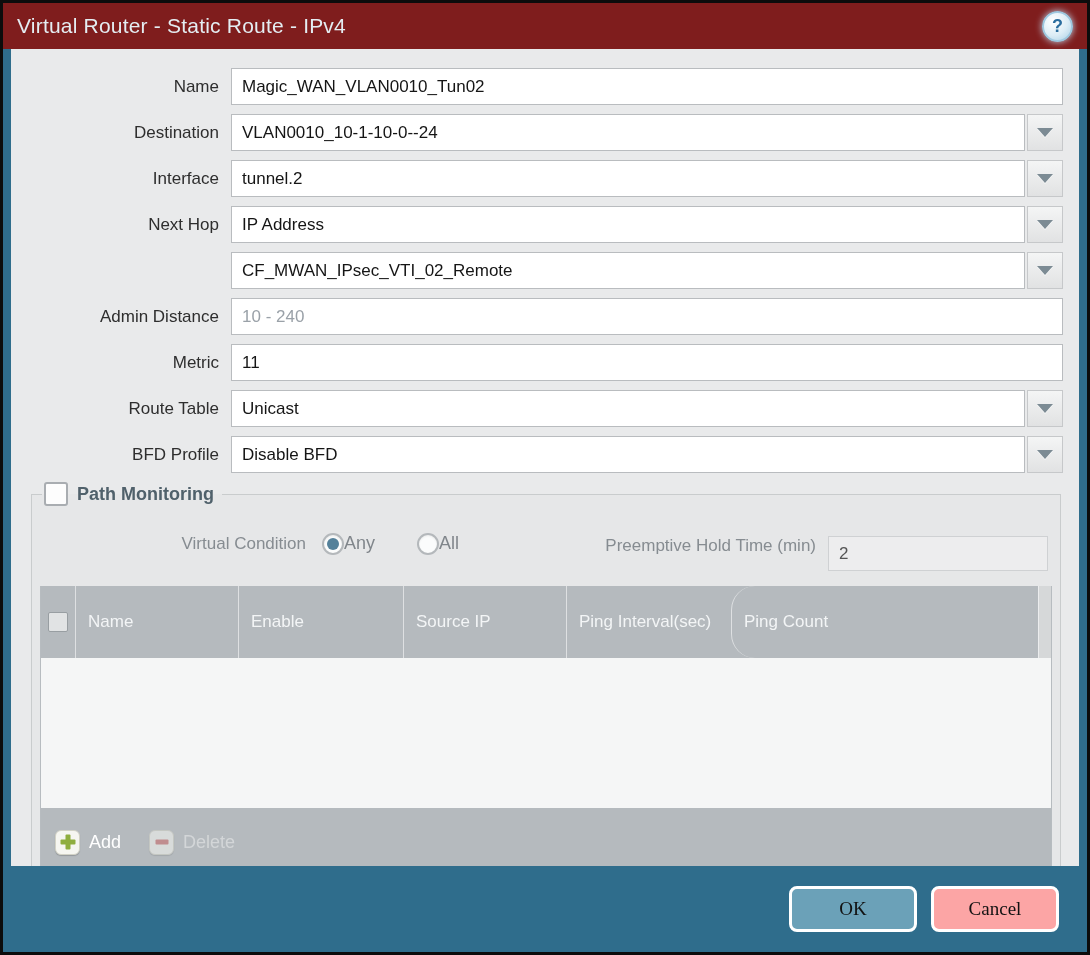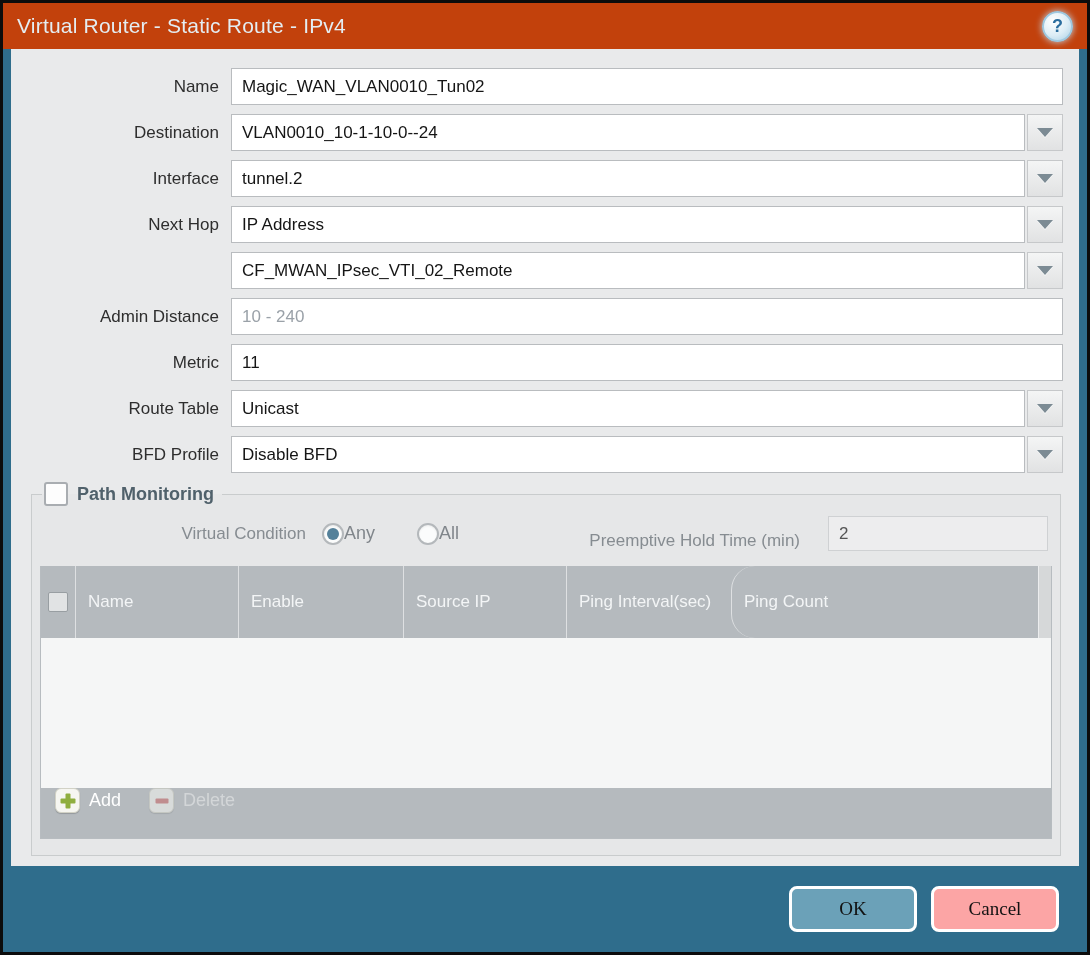--- a/index.html
+++ b/index.html
@@ -1,19 +1,19 @@
 <!DOCTYPE html>
 <html><head>
 <meta charset="utf-8">
 <style>
   html,body {margin:0;padding:0;background:#fff;font-family:"Liberation Sans", sans-serif;}
   .dialog {width:1090px;height:955px;box-sizing:border-box;border:3px solid #0c0c0c;
            display:flex;flex-direction:column;background:#2f6d8c;}
   
-  .titlebar {height:46px;flex:0 0 46px;background:#c2410c;display:flex;align-items:center;
+  .titlebar {height:46px;flex:0 0 46px;background:#7f1d1d;display:flex;align-items:center;
              justify-content:space-between;padding:0 14px;}
   .title {color:#e4edf2;font-size:21px;letter-spacing:.2px;}
   .help {width:27px;height:27px;border-radius:50%;
          background:radial-gradient(circle at 35% 30%, #ffffff 0%, #dcedf6 55%, #a9cfe4 100%);
          border:2px solid #9fc8df;color:#2a6d9e;font-weight:bold;font-size:18px;line-height:1;
          display:flex;align-items:center;justify-content:center;cursor:pointer;
          box-shadow:0 0 7px rgba(195,228,247,.95);}
   
   .body-wrap {flex:1 1 auto;border-left:8px solid #2f6d8c;border-right:8px solid #2f6d8c;
               background:#e9eaeb;overflow:hidden;}
@@ -37,35 +37,35 @@
   fieldset.pm legend {display:flex;align-items:center;gap:9px;padding:0 8px 0 2px;margin-left:2px;}
   .cbox {width:20px;height:20px;background:#fdfdfd;border:2px solid #a9adb1;border-radius:3px;cursor:pointer;}
   .pm-title {font-weight:bold;font-size:18px;color:#50616b;}
   .fc-row {display:flex;align-items:center;margin:8px 4px 15px 2px;color:#868c91;font-size:17px;}
   .fc-label {width:264px;flex:0 0 264px;text-align:right;margin-right:16px;}
   .radio {display:flex;align-items:center;margin-right:42px;cursor:pointer;color:#80868b;font-size:18px;}
   .rcircle {width:22px;height:22px;border-radius:50%;background:#fbfcfc;border:2px solid #b4b8bb;
             box-sizing:border-box;position:relative;box-shadow:inset 0 1px 2px rgba(0,0,0,.07);}
   .rcircle.sel::after {content:"";position:absolute;left:3px;top:3px;right:3px;bottom:3px;
                        border-radius:50%;background:#54819a;}
-  .hold-group {margin-left:auto;display:flex;align-items:flex-end;gap:28px;}
+  .hold-group {margin-left:auto;display:flex;align-items:flex-start;gap:12px;margin-top:20px;}
   .hold-input {width:220px;height:35px;box-sizing:border-box;border:1px solid #cfd1d3;background:#ededee;
                font-family:"Liberation Sans", sans-serif;font-size:17px;color:#555;padding:0 10px;outline:none;}
   
   .pm-table {border:1px solid #b7bcc0;border-top:none;}
   .thead {display:flex;background:#b5babe;min-height:72px;align-items:stretch;}
   .th {display:flex;align-items:center;padding:0 12px;color:#f3f5f6;font-size:17px;line-height:1.3;
        border-left:1px solid rgba(255,255,255,.55);box-sizing:border-box;}
   .th.first {border-left:none;justify-content:center;padding:0;}
   .c0 {flex:0 0 34px;} .c1 {flex:0 0 163px;} .c2 {flex:0 0 165px;} .c3 {flex:0 0 163px;}
   .c4 {flex:0 0 162px;} .c5 {flex:0 0 165px;} .c6 {flex:1 1 auto;border-radius:24px;}
   .cstrip {flex:0 0 12px;background:#d6d8d9;border-left:1px solid rgba(255,255,255,.55);}
   .cbox.hdr {width:18px;height:18px;background:#e1e3e4;border:1px solid #989ea2;border-radius:2px;}
   .tbody {height:150px;background:#f5f6f6;}
-  .ttool {height:50px;background:#b5babe;display:flex;align-items:flex-start;padding:0 14px;gap:28px;}
+  .ttool {height:50px;background:#b5babe;display:flex;align-items:center;padding:9px 14px;gap:28px;}
   .tool {display:flex;align-items:center;gap:9px;cursor:pointer;}
   .iconbox {width:25px;height:25px;border-radius:6px;background:#f6f6f1;border:1px solid #d2d2c6;
             position:relative;box-sizing:border-box;box-shadow:0 1px 1px rgba(0,0,0,.18);}
   .iconbox.plus::before {content:"";position:absolute;left:50%;top:50%;transform:translate(-50%,-50%);
             width:15px;height:5px;background:#8fae3f;border-radius:1px;}
   .iconbox.plus::after {content:"";position:absolute;left:50%;top:50%;transform:translate(-50%,-50%);
             width:5px;height:15px;background:#8fae3f;border-radius:1px;}
   .iconbox.minus {opacity:.55;}
   .iconbox.minus::before {content:"";position:absolute;left:50%;top:50%;transform:translate(-50%,-50%);
             width:13px;height:5px;background:#c96a6a;border-radius:1px;}

